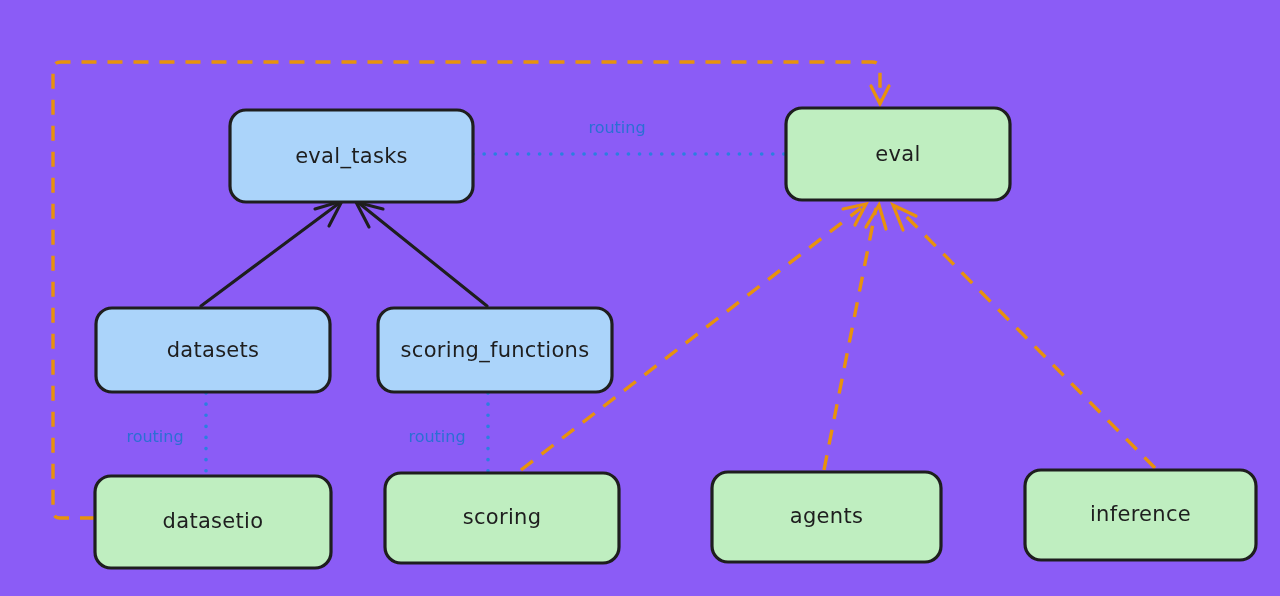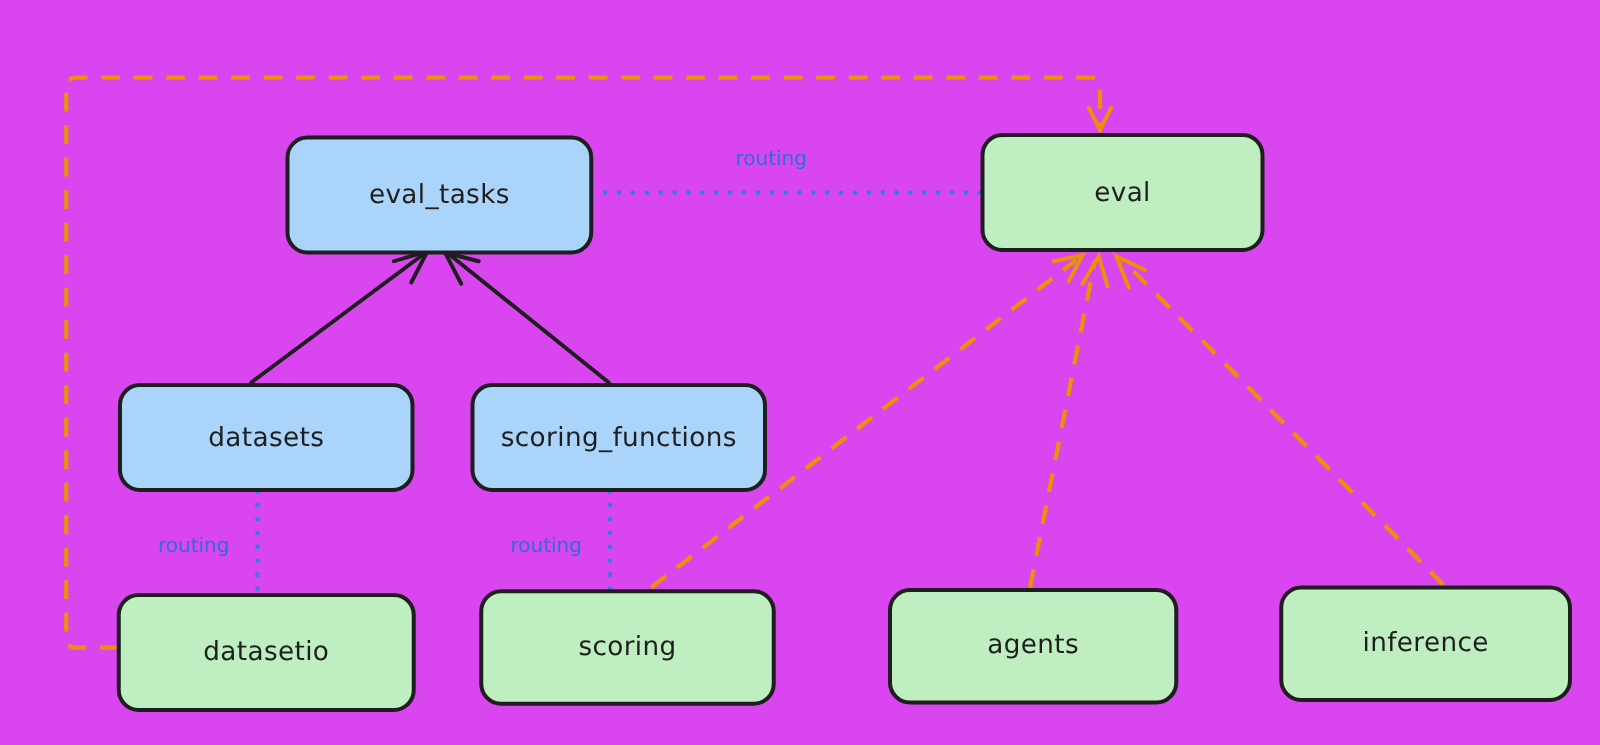--- a/index.html
+++ b/index.html
@@ -10,21 +10,21 @@
   body {
     width: 1280px;
     height: 596px;
     overflow: hidden;
     font-family: "DejaVu Sans", sans-serif;
   }
   #diagram-root {
     position: relative;
     width: 1280px;
     height: 596px;
-    background: #d946ef;
+    background: #8b5cf6;
   }
   svg#diagram-svg {
     display: block;
     width: 1280px;
     height: 596px;
   }
   .node-shape {
     stroke: #1e1e1e;
     stroke-width: 3.2;
     stroke-linejoin: round;

